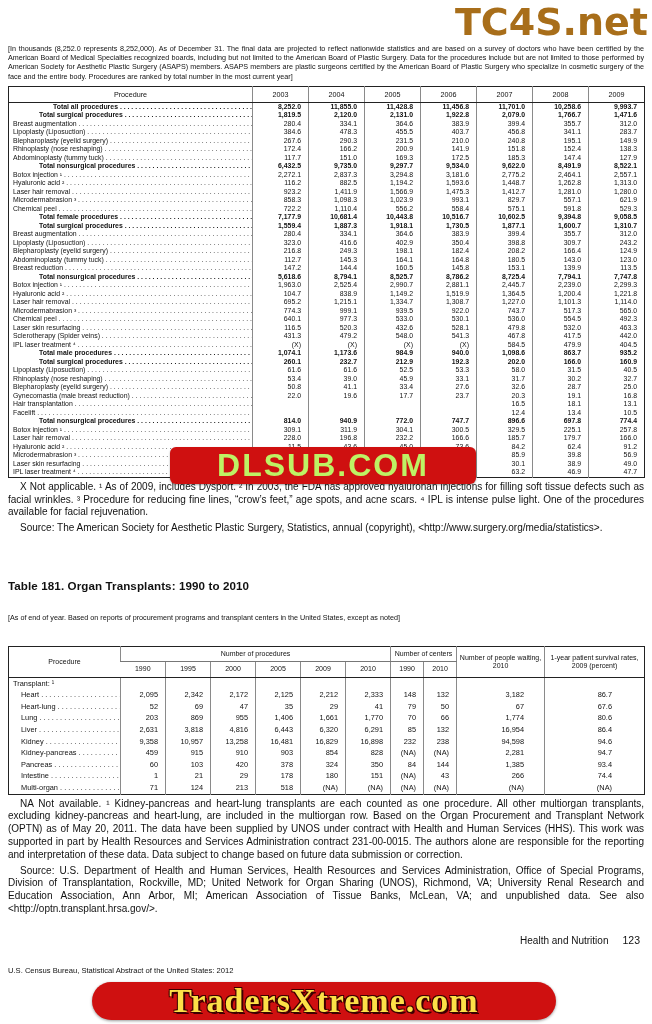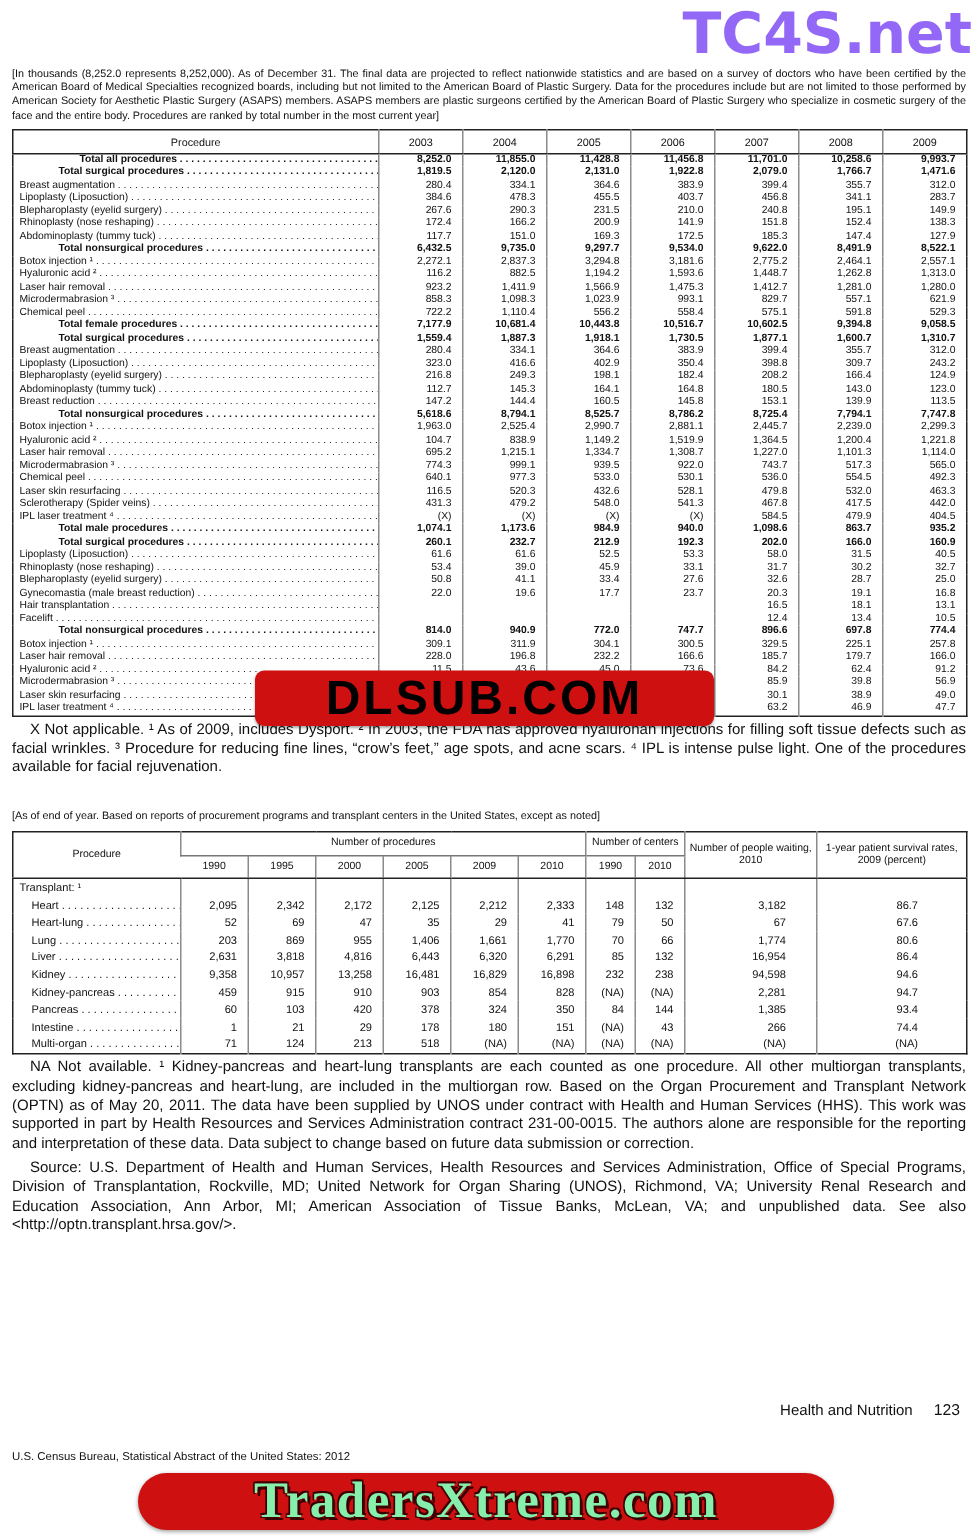--- a/index.html
+++ b/index.html
@@ -10,21 +10,21 @@
   .tbl-title{font-size:11.6px;font-weight:bold;line-height:1.2;letter-spacing:.1px}
   .note{font-size:7.2px;line-height:1.28;text-align:justify;margin-top:20px}
   .footnote,.source{font-size:10px;line-height:1.28;text-align:justify;margin-top:3px;text-indent:12px}
   table{border-collapse:collapse;width:636px;table-layout:fixed}
   
   .t180{margin-top:5px;border:1.3px solid #222;font-size:6.9px}
   .t180 th{font-weight:normal;font-size:7.2px;text-align:center;padding:3px 0;border-bottom:1px solid #222}
   .t180 th+th,.t180 td+td{border-left:1px solid #8a8a8a}
   .t180 td{height:8.5px;line-height:8.5px;white-space:nowrap;overflow:hidden;vertical-align:middle}
   
-  .t181{margin-top:6px;border:1.3px solid #222;font-size:7.4px}
+  .t181{margin-top:24px;border:1.3px solid #222;font-size:7.4px}
   .t181 th{font-weight:normal;font-size:7px;line-height:1.18;text-align:center;vertical-align:middle;padding:3px 2px;border-bottom:1px solid #222}
   .t181 th+th{border-left:1px solid #8a8a8a}
   .t181 .hgroup{border-bottom:1px solid #777}
   .t181 td{height:11.6px;line-height:11.6px;white-space:nowrap;overflow:hidden;vertical-align:middle}
   .t181 td+td{border-left:1px solid #8a8a8a}
   .t181 td:nth-child(10){padding-right:20px}
   .t181 td:nth-child(11){padding-right:32px}
   
   .lbl{overflow:hidden;white-space:nowrap}
   .lt::after{content:" . . . . . . . . . . . . . . . . . . . . . . . . . . . . . . . . . . . . . . . . . . . . . . . . . . . . . . . . . ."}
@@ -35,24 +35,24 @@
   .gap{margin-top:44px}
   
   .section-line{position:absolute;top:934px;right:12px;font-size:10px}
   .section-line .pg{margin-left:14px;font-size:10.5px}
   .bureau{position:absolute;top:966px;left:8px;font-size:7.6px}
   
   .wm-top{position:absolute;top:0;right:4px;z-index:10;font-family:"DejaVu Sans",sans-serif;
           font-weight:900;font-size:38px;letter-spacing:0;color:#3f3f3f;opacity:.92}
   .wm-mid{position:absolute;left:170px;top:447px;width:306px;height:37px;z-index:10;border-radius:6px;
           display:flex;align-items:center;justify-content:center;font-weight:bold;font-size:32px;
-          letter-spacing:2px;color:#000000;box-shadow:0 1px 2px rgba(0,0,0,.35)}
+          letter-spacing:2px;color:#bef264;box-shadow:0 1px 2px rgba(0,0,0,.35)}
   .wm-bot{position:absolute;left:92px;top:982px;width:464px;height:38px;z-index:10;border-radius:19px;
           display:flex;align-items:center;justify-content:center;font-family:"Liberation Serif",serif;
-          font-weight:bold;font-size:34px;letter-spacing:1px;color:#86efac;
+          font-weight:bold;font-size:34px;letter-spacing:1px;color:#fde047;
           text-shadow:2px 2px 0 #3c0000,-1px -1px 0 #3c0000,1px -1px 0 #3c0000,-1px 1px 0 #3c0000;
           box-shadow:0 1px 3px rgba(0,0,0,.4)}
 </style>
 </head>
 <body>
 
 <div class="page">
   <div class="content">
 
     <p class="note">[In thousands (8,252.0 represents 8,252,000). As of December 31. The final data are projected to reflect nationwide statistics and are based on a survey of doctors who have been certified by the American Board of Medical Specialties recognized boards, including but not limited to the American Board of Plastic Surgery. Data for the procedures include but are not limited to those performed by American Society for Aesthetic Plastic Surgery (ASAPS) members. ASAPS members are plastic surgeons certified by the American Board of Plastic Surgery who specialize in cosmetic surgery of the face and the entire body. Procedures are ranked by total number in the most current year]</p>
@@ -512,21 +512,23 @@
             <td class="num">(X)</td>
             <td class="num">(X)</td>
             <td class="num">63.2</td>
             <td class="num">46.9</td>
             <td class="num">47.7</td>
           </tr>
         </tbody>
     </table>
 
     <p class="footnote">X Not applicable. ¹ As of 2009, includes Dysport. ² In 2003, the FDA has approved hyaluronan injections for filling soft tissue defects such as facial wrinkles. ³ Procedure for reducing fine lines, “crow’s feet,” age spots, and acne scars. ⁴ IPL is intense pulse light. One of the procedures available for facial rejuvenation.</p>
-
+    <p class="source">Source: The American Society for Aesthetic Plastic Surgery, Statistics, annual (copyright), &lt;http://www.surgery.org/media/statistics&gt;.</p>
+
+    <div class="tbl-title gap">Table 181. Organ Transplants: 1990 to 2010</div>
     <p class="note">[As of end of year. Based on reports of procurement programs and transplant centers in the United States, except as noted]</p>
 
     <table class="t181">
       <colgroup>
         <col style="width:112px">
         <col span="6" style="width:45px">
         <col span="2" style="width:33px">
         <col style="width:88px">
         <col style="width:100px">
       </colgroup>
@@ -685,16 +687,16 @@
 
     <p class="footnote">NA Not available. ¹ Kidney-pancreas and heart-lung transplants are each counted as one procedure. All other multiorgan transplants, excluding kidney-pancreas and heart-lung, are included in the multiorgan row. Based on the Organ Procurement and Transplant Network (OPTN) as of May 20, 2011. The data have been supplied by UNOS under contract with Health and Human Services (HHS). This work was supported in part by Health Resources and Services Administration contract 231-00-0015. The authors alone are responsible for the reporting and interpretation of these data. Data subject to change based on future data submission or correction.</p>
     <p class="source">Source: U.S. Department of Health and Human Services, Health Resources and Services Administration, Office of Special Programs, Division of Transplantation, Rockville, MD; United Network for Organ Sharing (UNOS), Richmond, VA; University Renal Research and Education Association, Ann Arbor, MI; American Association of Tissue Banks, McLean, VA; and unpublished data. See also &lt;http://optn.transplant.hrsa.gov/&gt;.</p>
   </div>
 
   <div class="section-line">
     <span>Health and Nutrition</span><span class="pg">123</span>
   </div>
   <div class="bureau">U.S. Census Bureau, Statistical Abstract of the United States: 2012</div>
 
-  <div class="wm-top" style="color: #8b5cf6; text-align: right;">TC4S.net</div>
+  <div class="wm-top" style="color: #a16207; text-align: right;">TC4S.net</div>
   <div class="wm-mid" style="background: rgb(207, 16, 16);">DLSUB.COM</div>
   <div class="wm-bot" style="background: rgb(207, 16, 16);">TradersXtreme.com</div>
 </div>
 
 </body></html>

